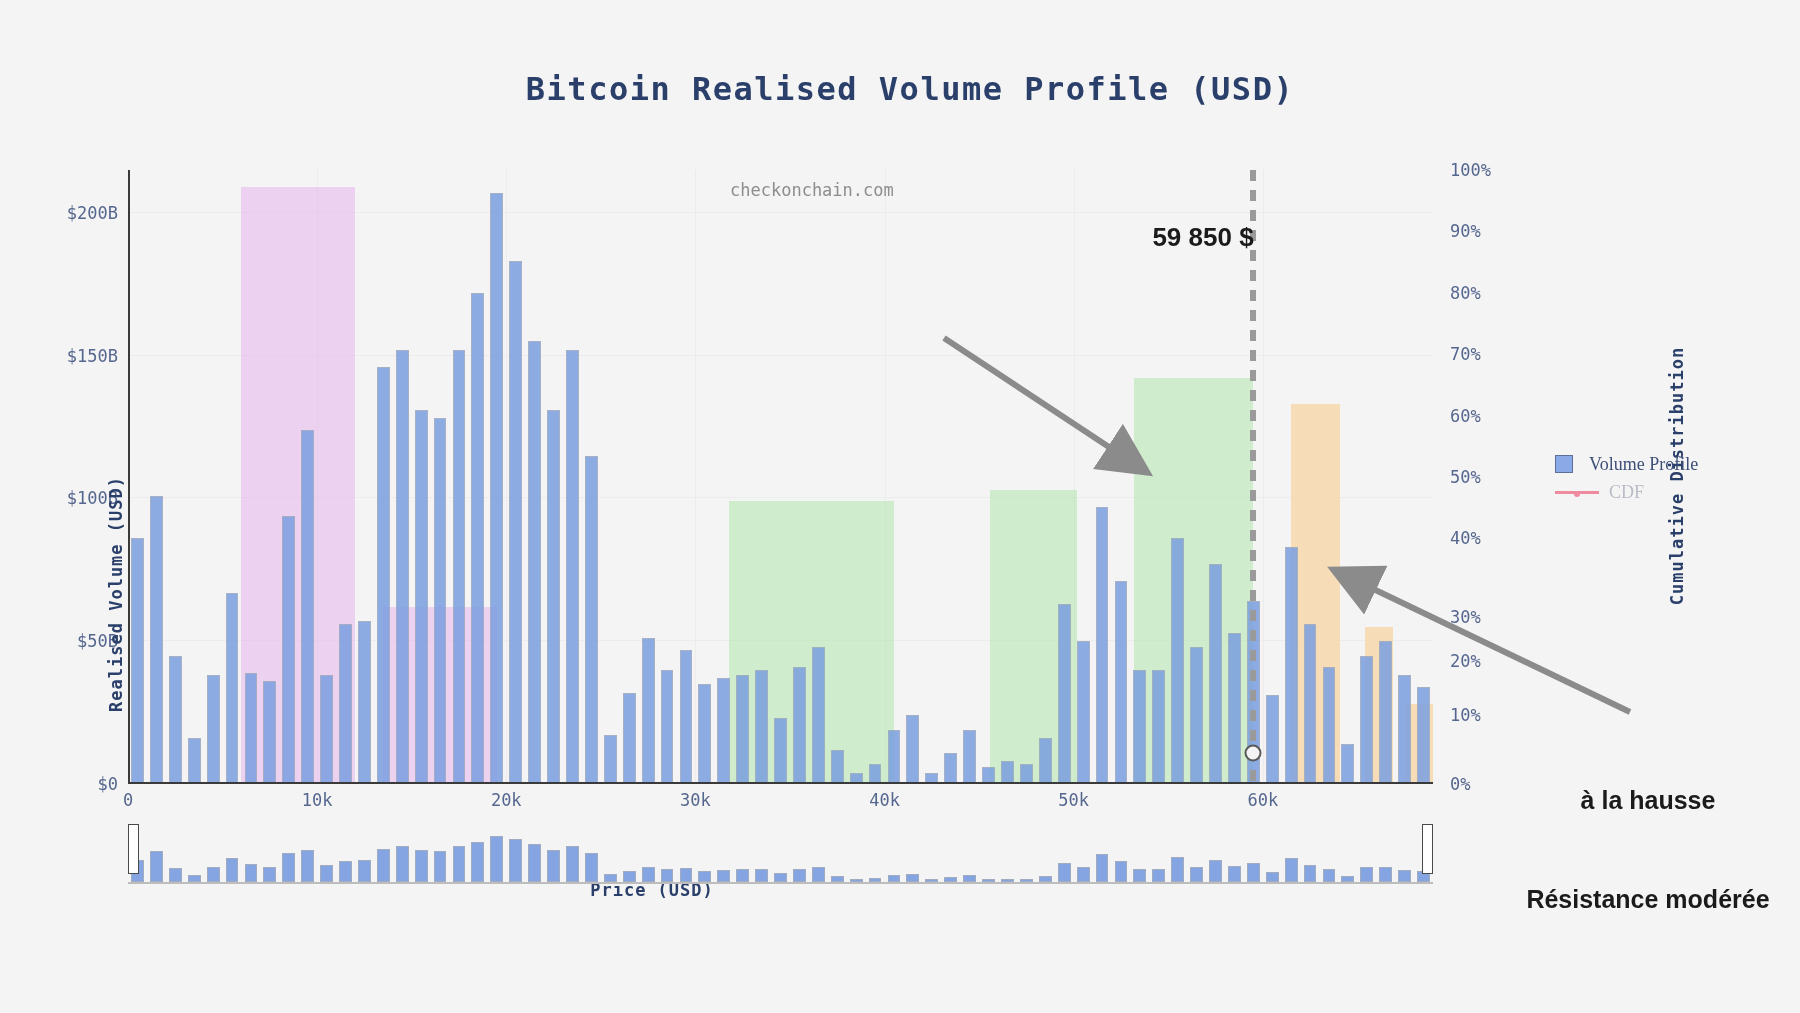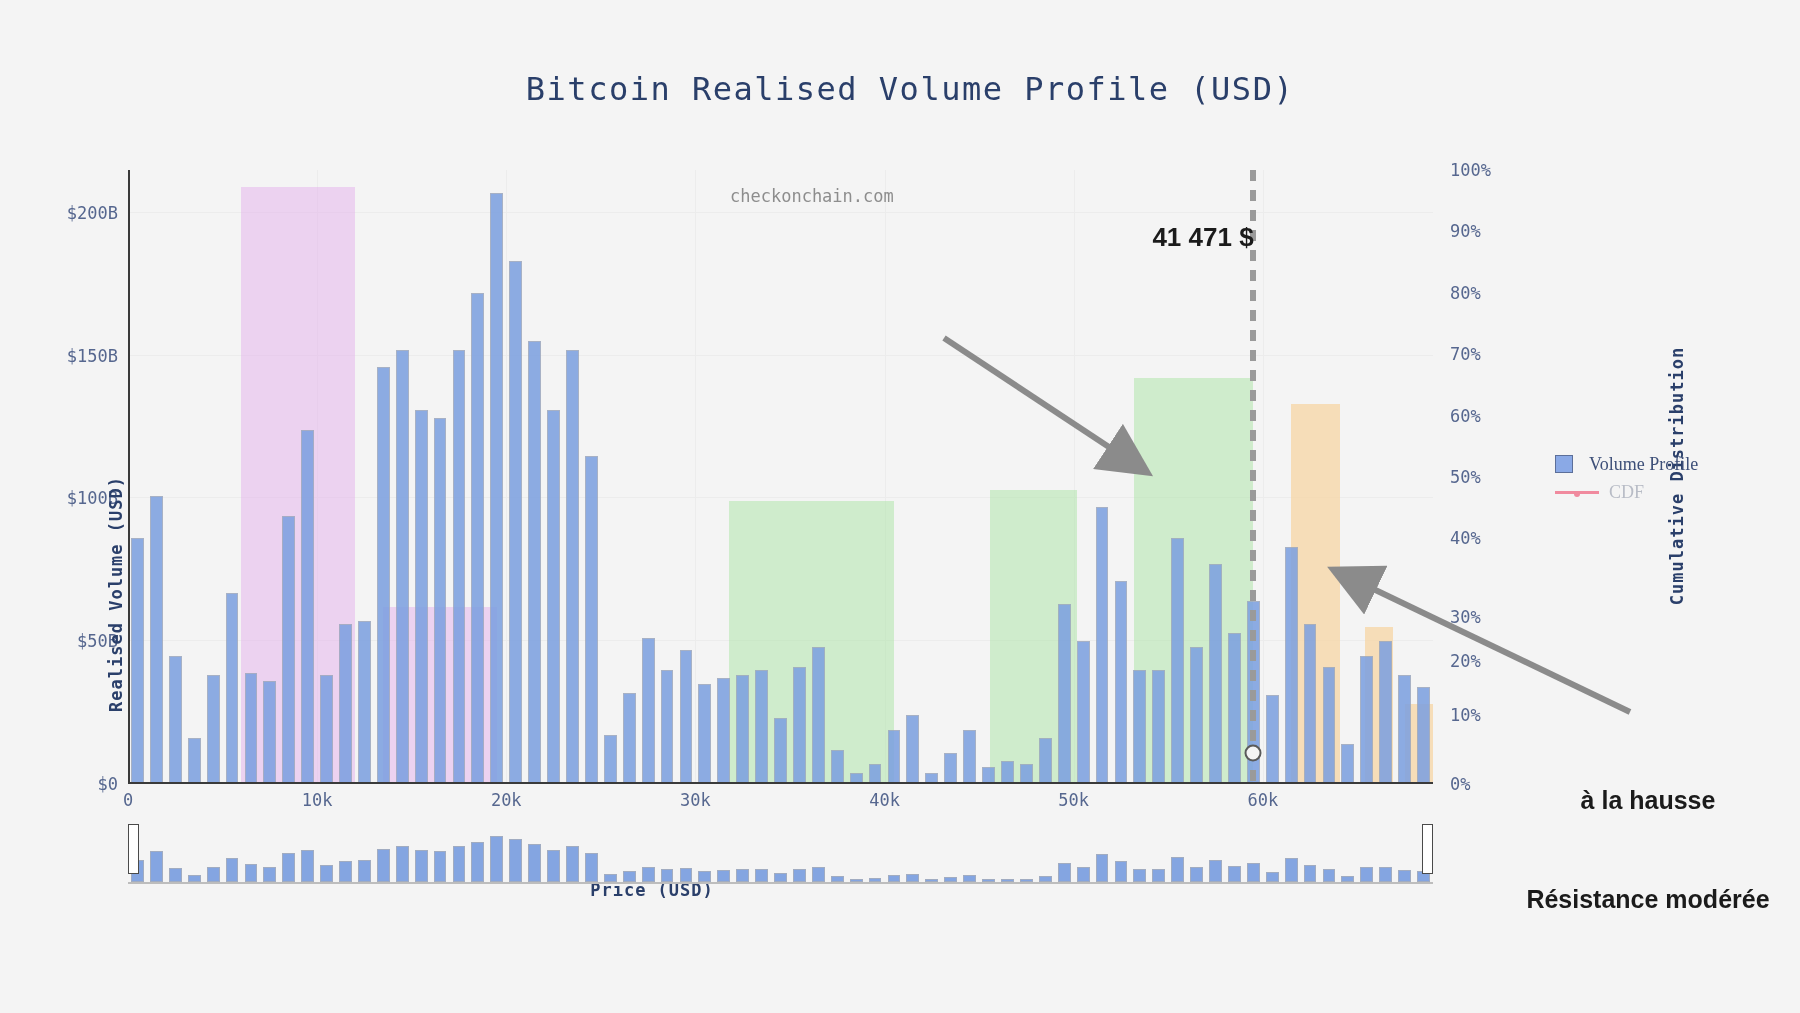--- a/index.html
+++ b/index.html
@@ -10,21 +10,21 @@
     overflow:hidden;
     position:relative;
   }
   .root{position:absolute;inset:0;}
 
   
   .title{
     position:absolute;left:0;right:0;top:70px;
     text-align:center;
     font-family:"DejaVu Sans Mono", monospace;
-    font-weight:normal;
+    font-weight:bold;
     font-size:32px;
     letter-spacing:1.5px;
     color:#2a3f6a;
     white-space:pre;
     padding-left:20px;
   }
 
   
   .plot{
     position:absolute;
@@ -123,21 +123,21 @@
     position:absolute;
     font-family:"Liberation Sans", sans-serif;
     font-weight:bold;font-size:26px;color:#1b1b1b;
     white-space:pre;
   }
 
   
   .watermark{
     position:absolute;
     font-family:"DejaVu Sans Mono", monospace;
-    font-size:17px;color:#8d8d8d;white-space:pre;margin-top:6px;
+    font-size:17px;color:#8d8d8d;white-space:pre;
   }
 
   
   .annot{
     position:absolute;
     font-family:"Liberation Sans", sans-serif;
     font-weight:bold;font-size:25px;line-height:1.32;
     color:#1b1b1b;text-align:center;white-space:pre;
   }
   .arrow-svg{position:absolute;overflow:visible;}
@@ -321,21 +321,21 @@
         <div class="xtick" style="left: 1134.78px;">60k</div>
       </div>
     <div class="ytitle">Realised Volume (USD)</div>
     <div class="ytitle-right">Cumulative Distribution</div>
   </div>
 
   <div class="xtitle">Price (USD)</div>
 
   <div class="watermark" style="left:730px;top:180px;">checkonchain.com</div>
 
-  <div class="pricelabel" style="left:1203px;top:222px;transform:translateX(-50%);">41 471 $</div>
+  <div class="pricelabel" style="left:1203px;top:222px;transform:translateX(-50%);">59 850 $</div>
 
   <svg class="arrow-svg" style="left:0;top:0;" width="1800" height="1013">
     <defs>
       <marker id="ah" markerWidth="9" markerHeight="9" refX="2" refY="4.5" orient="auto">
         <path d="M0,0 L9,4.5 L0,9 z" fill="#8b8b8b"></path>
       </marker>
     </defs>
     <line x1="944" y1="338" x2="1118" y2="453" stroke="#8b8b8b" stroke-width="6" marker-end="url(#ah)"></line>
     <line x1="1630" y1="712" x2="1365" y2="585" stroke="#8b8b8b" stroke-width="6" marker-end="url(#ah)"></line>
   </svg>

